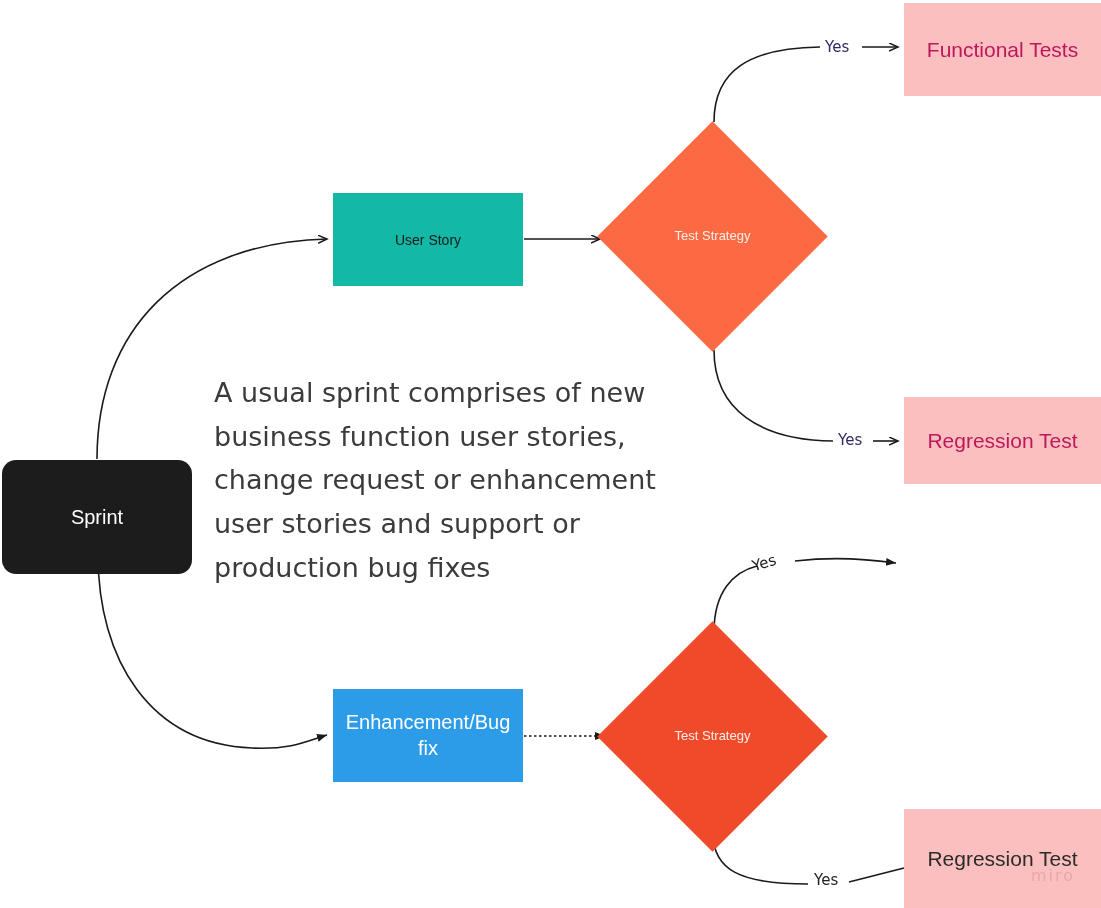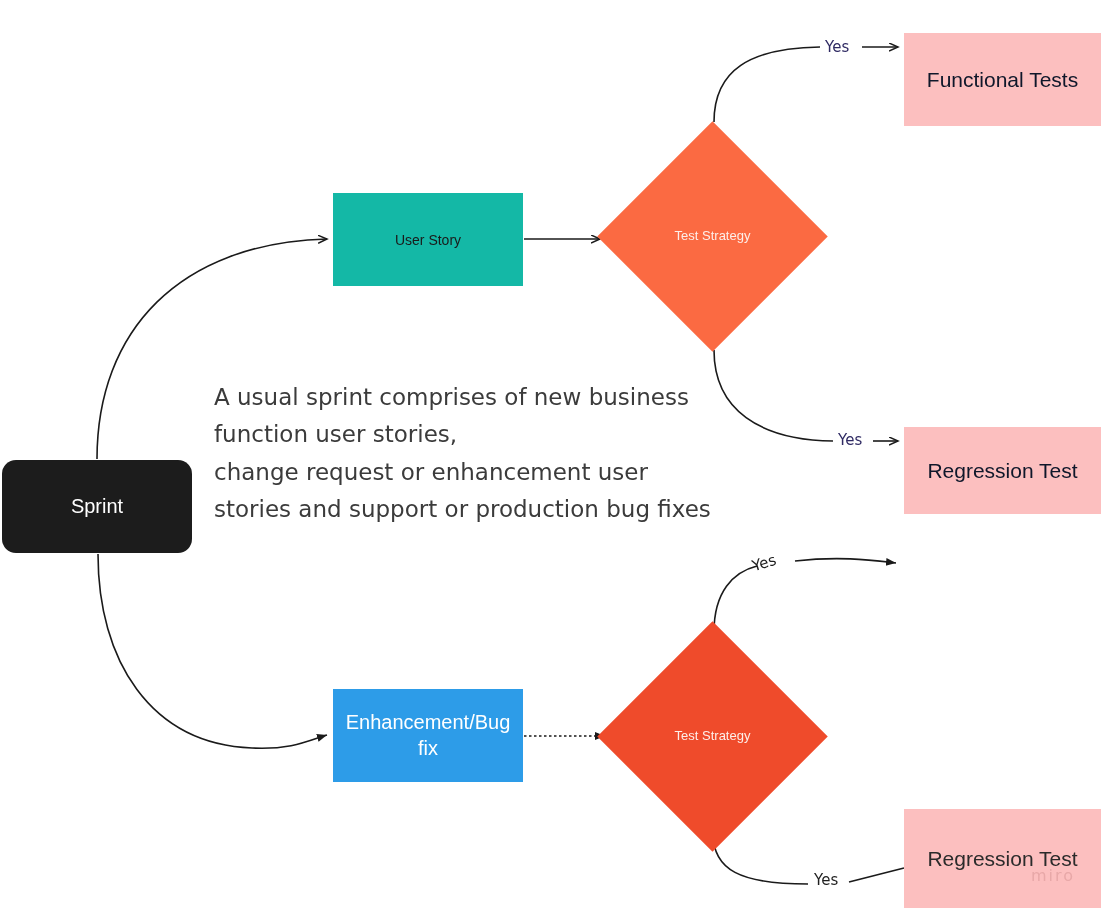--- a/index.html
+++ b/index.html
@@ -32,21 +32,21 @@
     align-items: center;
     justify-content: center;
     text-align: center;
     box-sizing: border-box;
   }
   
   .node-sprint {
     left: 2px;
     top: 460px;
     width: 190px;
-    height: 93px;
+    height: 114px;
     background: #1c1c1c;
     border-radius: 14px;
     color: #ffffff;
     font-size: 20px;
   }
   
   .node-userstory {
     left: 333px;
     top: 193px;
     width: 190px;
@@ -98,40 +98,39 @@
   }
   .diamond-label-top { left: 631px; top: 155px; }
   .diamond-label-bottom { left: 631px; top: 655px; }
 
   
   .node-pink {
     background: #FCBFBF;
     font-size: 21px;
     padding: 0 6px;
   }
-  .pink-navy { color: #0f172a; margin-top: 30px; }
+  .pink-navy { color: #be185d; }
   .pink-dark { color: #2b2b2b; }
 
   .node-functional   { left: 904px; top: 3px;   width: 197px; height: 93px; }
   .node-regression1  { left: 904px; top: 397px; width: 197px; height: 87px; }
   .node-retesting    { left: 904px; top: 515px; width: 197px; height: 97px; }
   .node-regression2  { left: 904px; top: 809px; width: 197px; height: 99px; }
 
   
   .note-text {
     position: absolute;
     left: 214px;
     top: 371px;
     width: 505px;
     color: #3b3b3b;
-    font-size: 23px;
+    font-size: 27px;
     line-height: 1.62;
     white-space: pre-line;
     font-family: "DejaVu Sans", sans-serif;
-    margin-top: 8px;
   }
 
   
   .edge-label {
     position: absolute;
     font-size: 15px;
     font-family: "DejaVu Sans", sans-serif;
     white-space: nowrap;
   }
   .lbl-navy { color: #2f2a63; }

